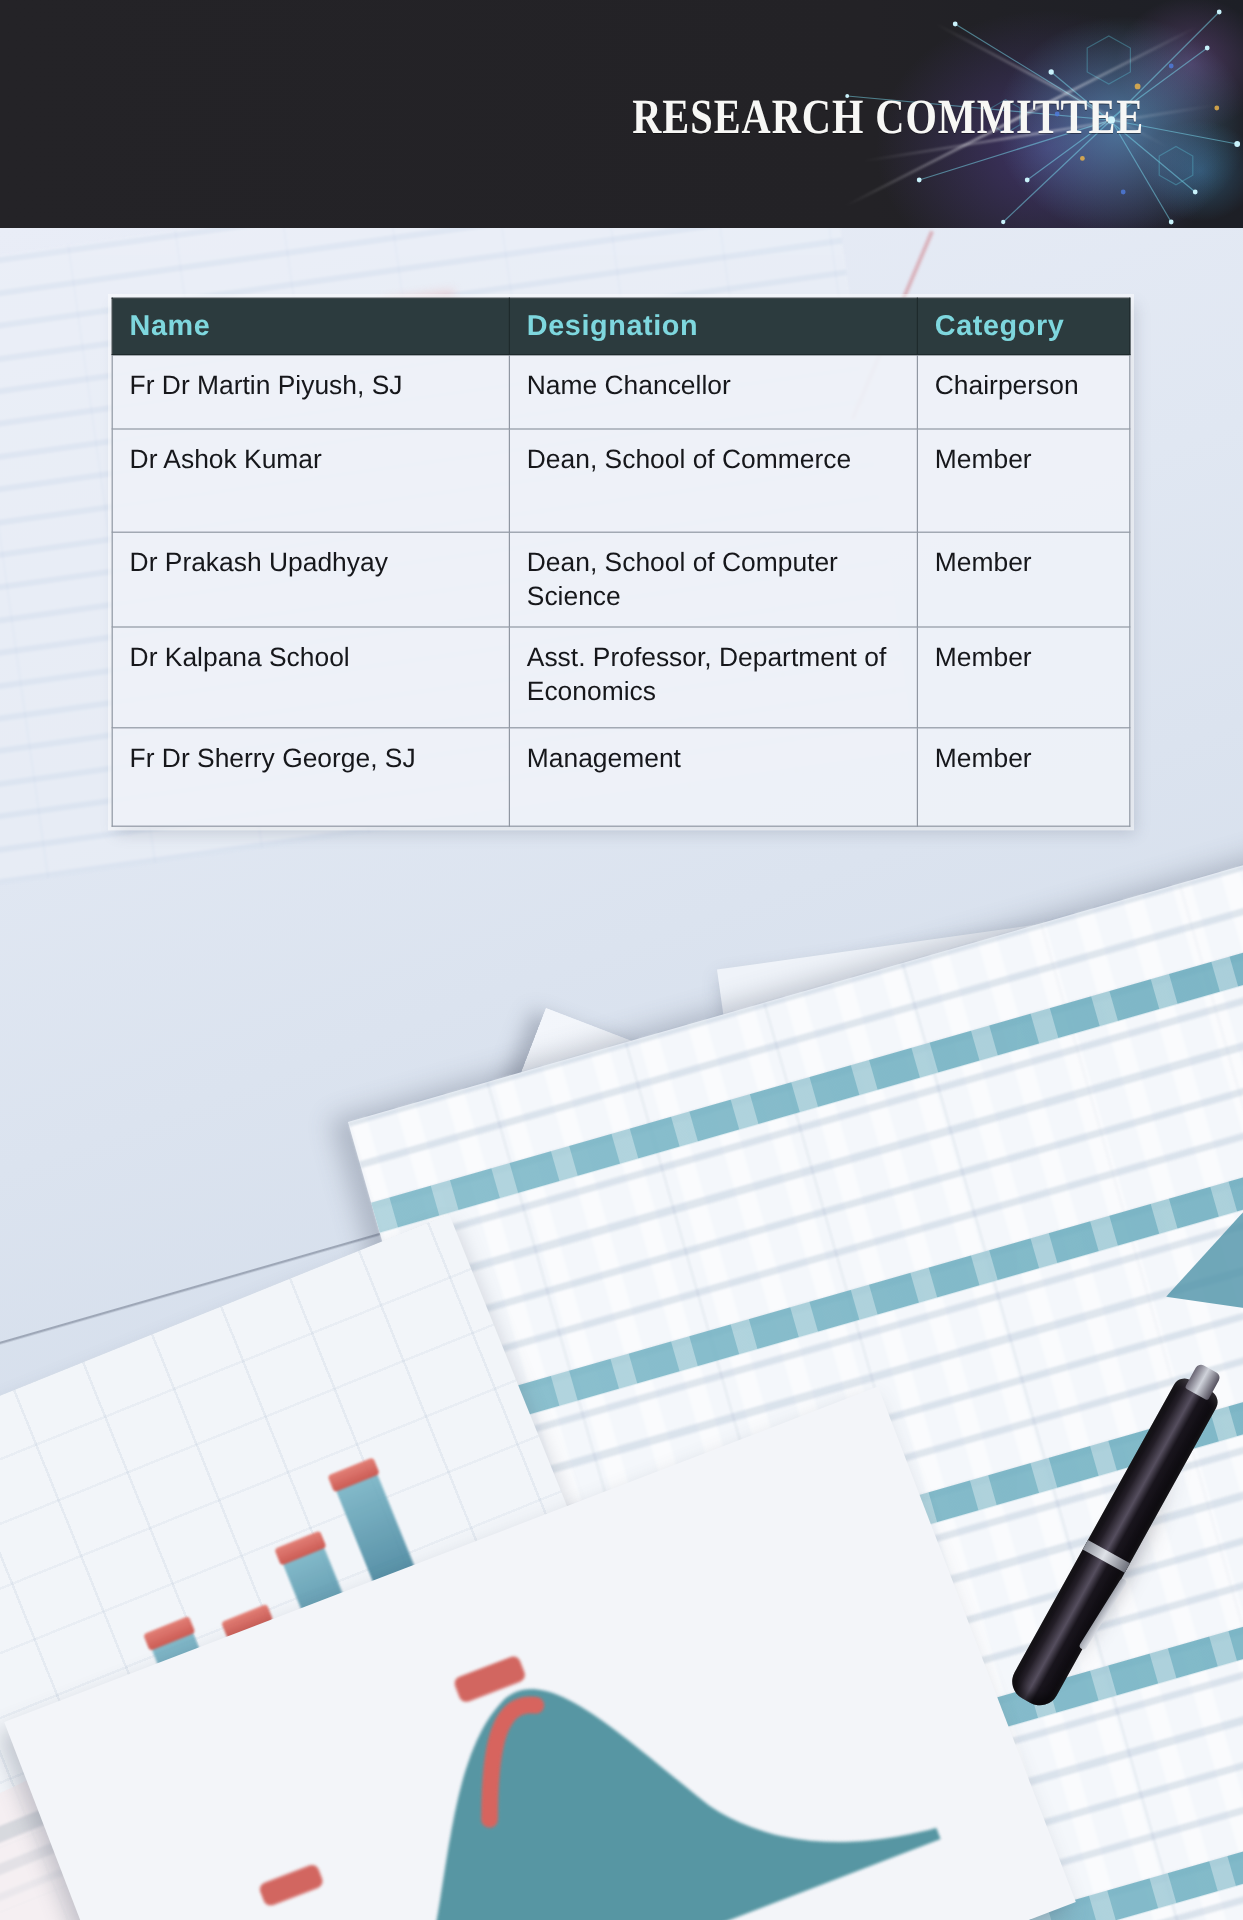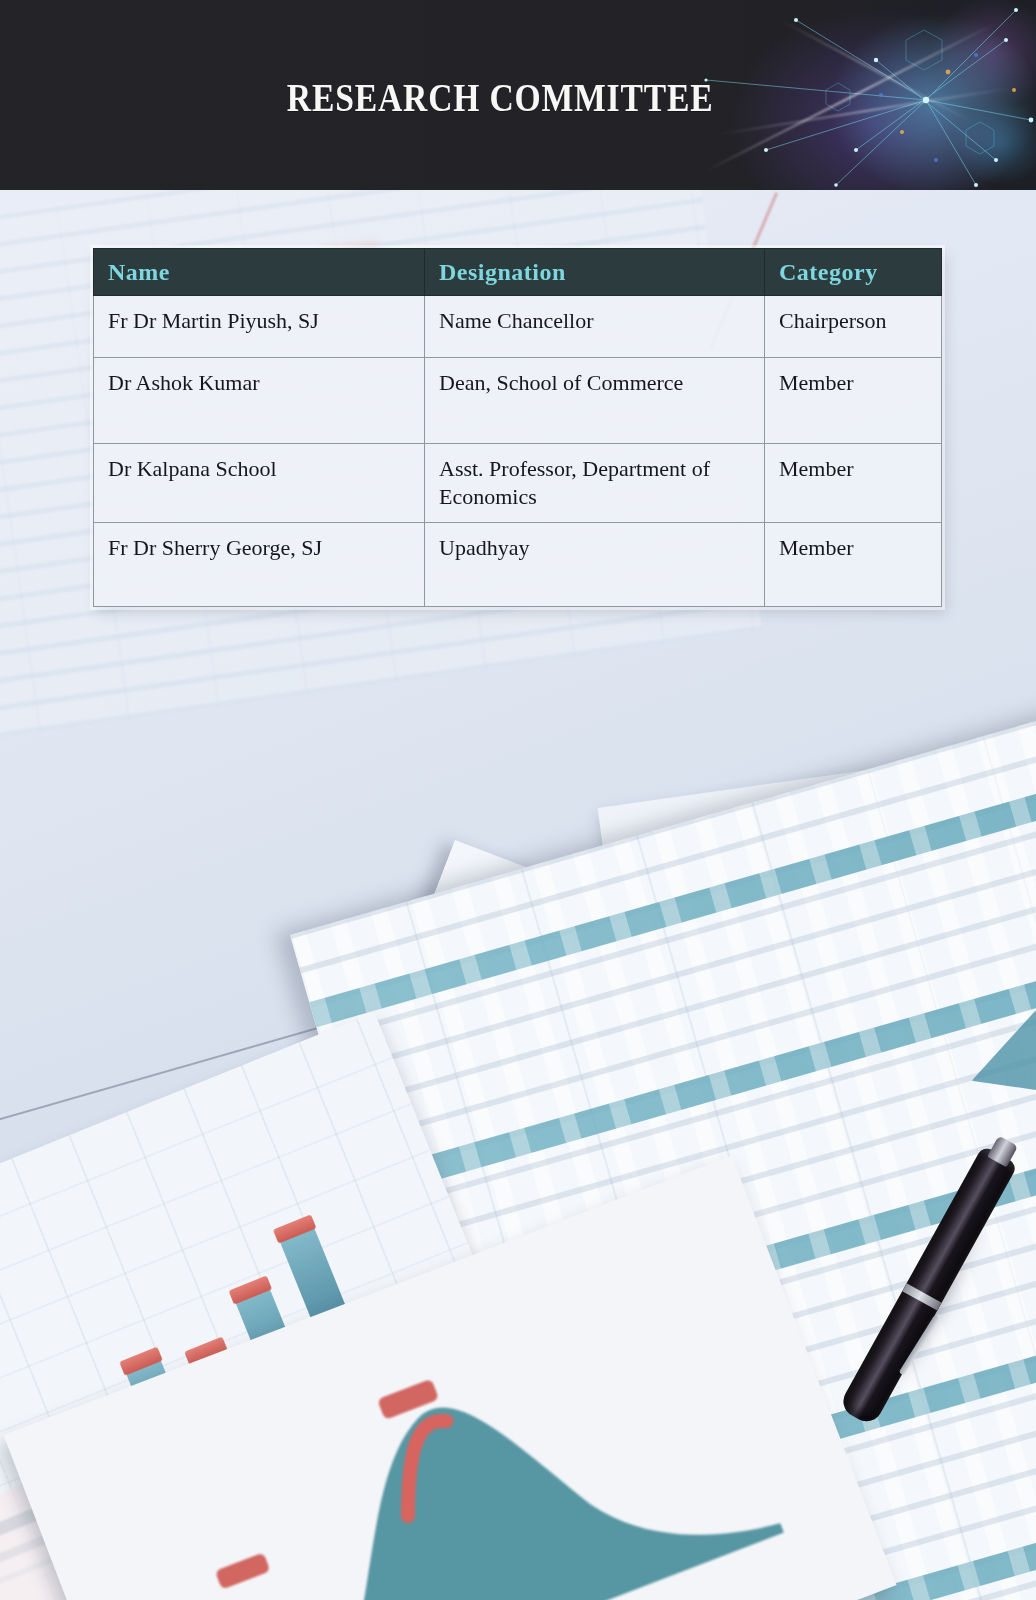--- a/index.html
+++ b/index.html
@@ -8,21 +8,21 @@
     font-family:"Liberation Sans", sans-serif; background:#dfe5f0;
     margin:0 auto;
   }
   
   .banner{
     position:absolute; left:0; top:0; width:1036px; height:190px;
     background:linear-gradient(90deg,#242327 0%,#232226 70%,#1d1f26 100%);
     z-index:40; overflow:hidden;
   }
   .banner-text{
-    position:absolute; top:76px; left:0; width:1000px; text-align:center;
+    position:absolute; top:76px; left:0; width:1000px; text-align:right;
     color:#f7f7f5; z-index:5;
   }
   .banner-title{
     display:inline-block; transform:scaleX(0.82);
     font-family:"Liberation Serif", serif; font-weight:700;
     font-size:41px; line-height:42px; letter-spacing:1px; white-space:nowrap;
     text-shadow:0 1px 0 rgba(0,0,0,.4);
   }
   .banner-subtitle{
     display:block;
@@ -149,21 +149,21 @@
   }
   .pen-clip{
     position:absolute; right:-4px; top:172px; width:6px; height:68px; border-radius:3px;
     background:linear-gradient(90deg,#9ea2ab,#d8dbe2);
     transform:rotate(3deg);
   }
   
   .table-wrap{position:absolute; left:93px; top:248px; z-index:30;}
   table.committee{
     width:848px; border-collapse:collapse; table-layout:fixed;
-    font-family:Liberation Serif, serif;
+    font-family:Liberation Sans, sans-serif;
     background:rgba(238,241,248,.94);
     box-shadow:0 0 0 3px rgba(255,255,255,.5), 4px 6px 12px rgba(80,90,115,.22);
   }
   table.committee th{
     background:#2c3b3e; color:#7ed7de; font-size:24px; font-weight:700;
     text-align:left; padding:8px 14px; height:30px;
     border:1px solid #1e2a2c; letter-spacing:.5px;
   }
   table.committee td{
     border:1px solid #9097a2; color:#16171b; font-size:22px; line-height:28px;
@@ -322,26 +322,31 @@
             <td>Fr Dr Martin Piyush, SJ</td>
             <td>Name Chancellor</td>
             <td>Chairperson</td>
           </tr>
           <tr>
             <td>Dr Ashok Kumar</td>
             <td>Dean, School of Commerce</td>
             <td>Member</td>
           </tr>
           <tr>
+            <td>Dr Prakash Upadhyay</td>
+            <td>Dean, School of Computer Science</td>
+            <td>Member</td>
+          </tr>
+          <tr>
             <td>Dr Kalpana School</td>
             <td>Asst. Professor, Department of Economics</td>
             <td>Member</td>
           </tr>
           <tr>
             <td>Fr Dr Sherry George, SJ</td>
-            <td>Upadhyay</td>
+            <td>Management</td>
             <td>Member</td>
           </tr>
         </tbody>
     </table>
   </div>
 
 </div>
 
 </body></html>

